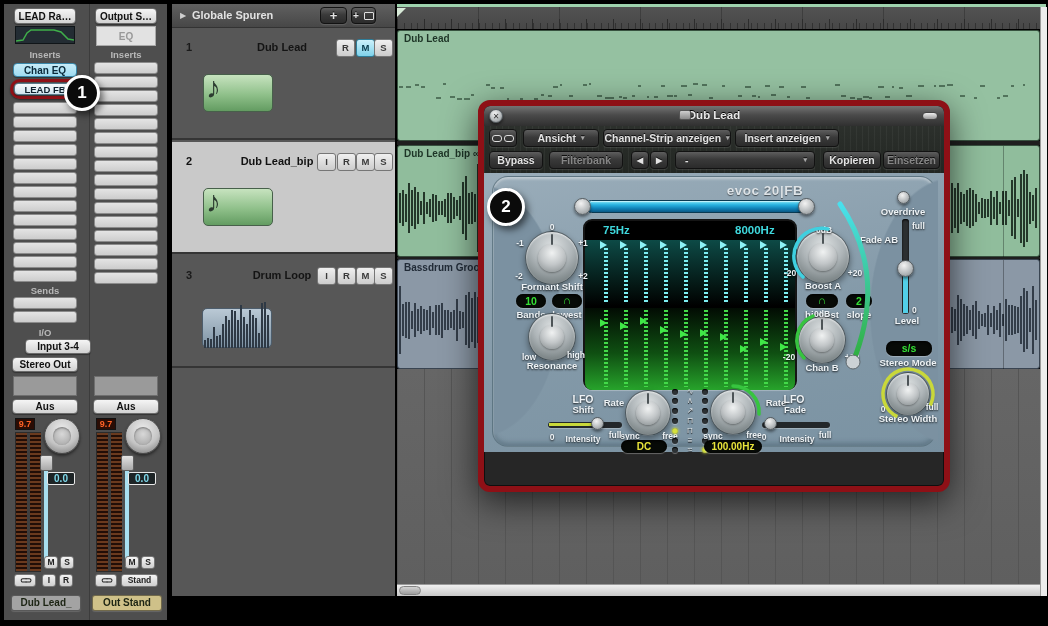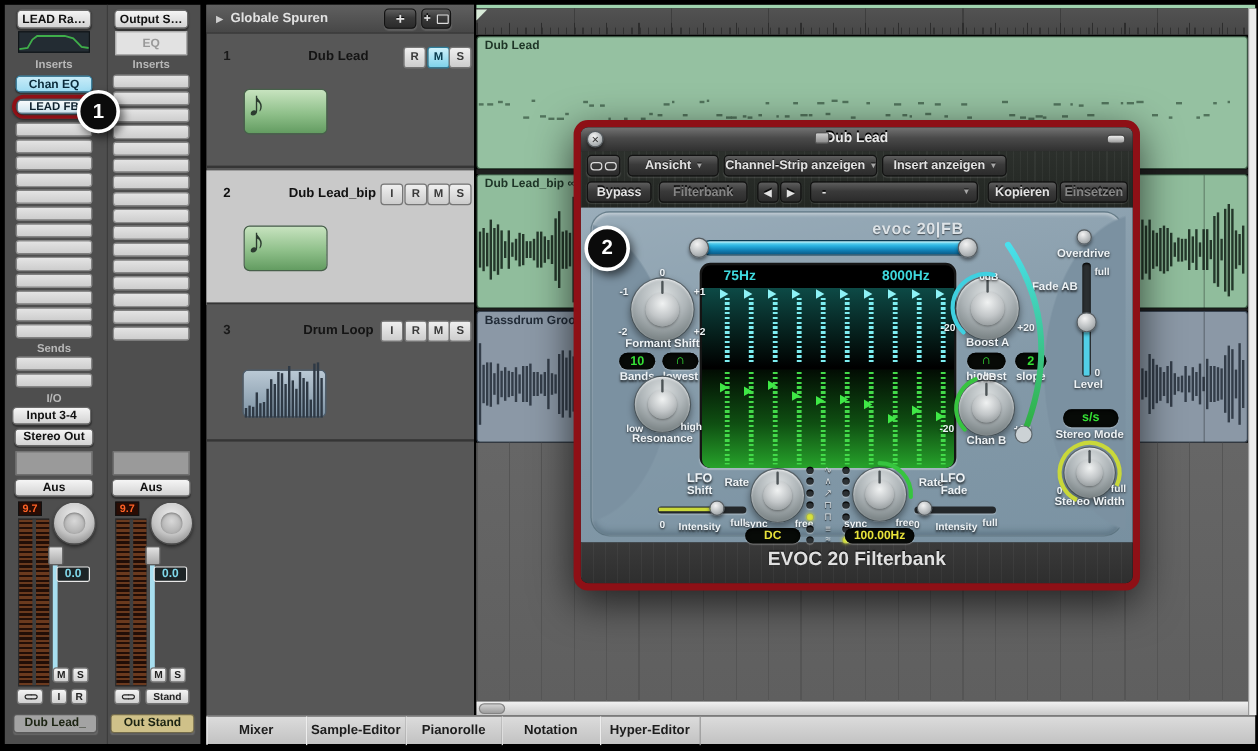--- a/index.html
+++ b/index.html
@@ -116,21 +116,21 @@
   <div class="a slot" style="left:13px;top:200px;width:64px;height:12px"></div>
   <div class="a slot" style="left:13px;top:214px;width:64px;height:12px"></div>
   <div class="a slot" style="left:13px;top:228px;width:64px;height:12px"></div>
   <div class="a slot" style="left:13px;top:242px;width:64px;height:12px"></div>
   <div class="a slot" style="left:13px;top:256px;width:64px;height:12px"></div>
   <div class="a slot" style="left:13px;top:270px;width:64px;height:12px"></div>
   <div class="a mlabel" style="left:10px;top:285px;width:70px">Sends</div>
   <div class="a slot" style="left:13px;top:297px;width:64px;height:12px"></div>
   <div class="a slot" style="left:13px;top:311px;width:64px;height:12px"></div>
   <div class="a mlabel" style="left:10px;top:327px;width:70px">I/O</div>
-  <div class="a btn" style="left:10px;top:339px;width:66px;height:15px">Input 3-4</div>
+  <div class="a btn" style="left:25px;top:339px;width:66px;height:15px">Input 3-4</div>
   <div class="a btn" style="left:12px;top:357px;width:66px;height:15px">Stereo Out</div>
   <div class="a" style="left:13px;top:376px;width:64px;height:20px;background:#9a9a9a;border:1px solid #6f6f6f"></div>
   <div class="a btn" style="left:12px;top:399px;width:66px;height:15px">Aus</div>
   <div class="a" style="left:15px;top:418px;width:20px;height:12px;background:#2a0c04;border:1px solid #111;color:#ff6226;font-size:9px;font-weight:bold;text-align:center;line-height:11px">9.7</div>
   <div class="a panknob" style="left:44px;top:418px;width:36px;height:36px">
       <div class="hole"></div>
     </div>
   <div class="a" style="left:15px;top:432px;width:26px;height:140px;background:#3f3f3f;border:1px solid #2c2c2c">
     <div class="metercol" style="left:0"></div>
       <div class="metercol" style="left:14px"></div>
@@ -835,27 +835,20 @@
     <div class="a" style="left:605px;top:0;width:1px;height:110px;background:rgba(0,0,0,.3)"></div>
   </div>
 
   <div class="a gridarea" style="left:397px;top:369px;width:643px;height:215px"></div>
 
   <div class="a" style="left:397px;top:584px;width:643px;height:12px;background:linear-gradient(#f0f0f0,#c8c8c8);border-top:1px solid #9a9a9a">
     <div class="a" style="left:2px;top:1px;width:22px;height:9px;border-radius:5px;background:linear-gradient(#d2d2d2,#9e9e9e);border:1px solid #848484"></div>
   </div>
   <div class="a" style="left:1040px;top:7px;width:7px;height:589px;background:#ececec;border-left:1px solid #9a9a9a"></div>
 
-  <div class="a tabbar" style="left:172px;top:596px;width:874px;height:24px">
-    <div class="tab" style="left:0;width:83px">Mixer</div>
-    <div class="tab" style="left:83px;width:83px">Sample-Editor</div>
-    <div class="tab" style="left:166px;width:80px">Pianorolle</div>
-    <div class="tab" style="left:246px;width:82px">Notation</div>
-    <div class="tab" style="left:328px;width:83px">Hyper-Editor</div>
-  </div>
 
   <div class="a pframe" style="left:478px;top:100px;width:472px;height:392px;z-index:50">
     <div class="a" style="left:0;top:0;width:460px;height:380px;overflow:hidden;border-radius:6px">
 
       <div class="a ptitle" style="left:0;top:0;width:460px;height:20px">
         <div class="a ball" style="left:5px;top:3px;width:14px;height:14px;color:#333;font-size:8px;text-align:center;line-height:13px">✕</div>
         <span class="a" style="left:120px;top:3px;width:220px;text-align:center;color:#e9e9e9;font-size:11.5px;font-weight:bold;text-shadow:0 -1px 0 #000">Dub Lead</span>
         <span class="a" style="left:195px;top:4px;width:12px;height:10px;background:linear-gradient(#cfcfcf,#8a8a8a);border:1px solid #555;border-radius:2px"></span>
         <div class="a" style="left:438px;top:6px;width:16px;height:8px;background:linear-gradient(#efefef,#9a9a9a);border-radius:4px;border:1px solid #444"></div>
       </div>
@@ -888,23 +881,20 @@
         <div class="a dbtn" style="left:339px;top:25px;width:58px;height:18px">Kopieren</div>
         <div class="a dbtn dim" style="left:399px;top:25px;width:57px;height:18px">Einsetzen</div>
       </div>
 
       <div class="a face" style="left:0;top:67px;width:460px;height:279px">
         <div class="a plate" style="left:8px;top:3px;width:444px;height:271px"></div>
         <div class="a wingL" style="left:10px;top:5px;width:120px;height:266px"></div>
         <div class="a wingR" style="left:330px;top:5px;width:124px;height:266px"></div>
       </div>
 
-      <div class="a footerbar" style="left:0;top:346px;width:460px;height:34px">
-        <div class="a footertext" style="left:80px;top:6px;width:300px">EVOC 20 Filterbank</div>
-      </div>
     </div>
   </div>
 
   <div class="a" style="left:0;top:0;width:0;height:0;z-index:52">
 
     <div class="a" style="left:700px;top:183px;width:130px;text-align:center;color:#dde3e7;font-size:13.5px;font-weight:bold;letter-spacing:.5px;text-shadow:0 1px 1px rgba(0,0,0,.55);z-index:52">evoc 20|FB</div>
 
     <div class="a" style="left:585px;top:200px;width:224px;height:13px;border-radius:7px;border:1px solid #0a3a52;background:linear-gradient(180deg,#7ee6f8 0%,#29b2e0 35%,#0f7fb4 70%,#0a5a86 100%);box-shadow:inset 0 1px 1px rgba(255,255,255,.6);z-index:52"></div>
     <div class="a ball" style="left:574px;top:198px;width:17px;height:17px;z-index:53"></div>
     <div class="a ball" style="left:798px;top:198px;width:17px;height:17px;z-index:53"></div>

